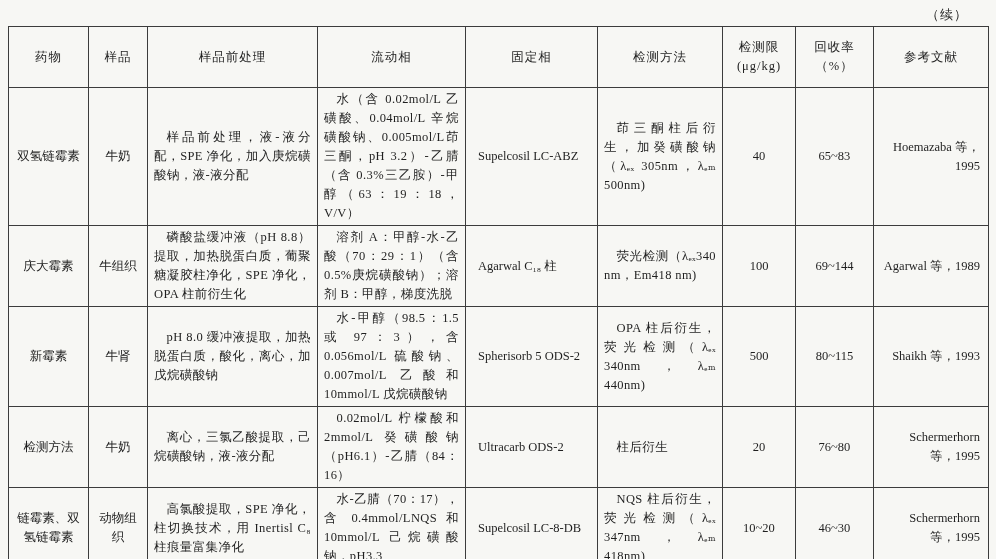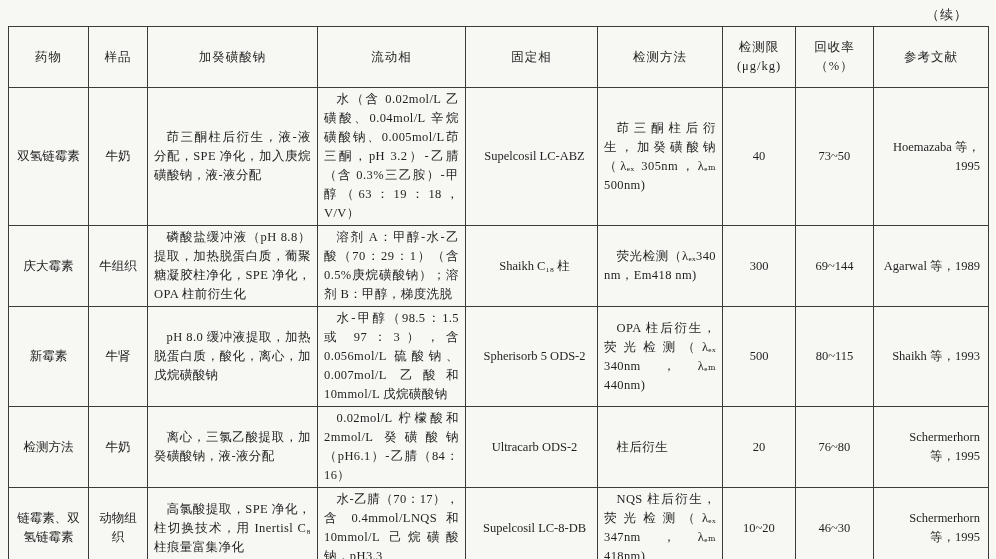--- a/index.html
+++ b/index.html
@@ -39,21 +39,21 @@
     text-align:center;
     white-space:pre-line;
     letter-spacing:1px;
   }
   td.c-center{text-align:center;margin-left:26px;}
   td.c-para{
     text-align:justify;
     text-indent:1em;
     letter-spacing:0.4px;
   }
-  td.c-left{text-align:center;padding-left:12px;font-family:Liberation Serif, serif;}
+  td.c-left{text-align:left;padding-left:12px;font-family:Liberation Serif, serif;}
   td.c-ref{text-align:right;padding:2px 8px;}
   tr.hdr{height:61px;}
   tr.r0{height:97px;}
   tr.r1{height:60px;}
   tr.r2{height:73px;}
   tr.r3{height:60px;}
   tr.r4{height:59px;}
   tr.r5{height:59px;}
 </style>
 </head>
@@ -70,68 +70,68 @@
       <col style="width:132px">
       <col style="width:125px">
     <col style="width:73px">
       <col style="width:78px">
       <col style="width:115px">
   </colgroup>
   <thead>
     <tr class="hdr">
       <th>药物</th>
       <th>样品</th>
-      <th>加癸磺酸钠</th>
+      <th>样品前处理</th>
       <th>流动相</th>
       <th>固定相</th>
       <th>检测方法</th>
       <th>检测限
 (μg/kg)</th>
       <th>回收率（%）</th>
       <th>参考文献</th>
     </tr>
   </thead>
   <tbody>
     <tr class="r0">
       <td class="c-center">双氢链霉素</td>
       <td class="c-center">牛奶</td>
-      <td class="c-para">茚三酮柱后衍生，液-液分配，SPE 净化，加入庚烷磺酸钠，液-液分配</td>
+      <td class="c-para">样品前处理，液-液分配，SPE 净化，加入庚烷磺酸钠，液-液分配</td>
       <td class="c-para">水（含 0.02mol/L 乙磺酸、0.04mol/L 辛烷磺酸钠、0.005mol/L茚三酮，pH 3.2）-乙腈（含 0.3%三乙胺）-甲醇（63：19：18，V/V）</td>
       <td class="c-left">Supelcosil LC-ABZ</td>
       <td class="c-para">茚三酮柱后衍生，加癸磺酸钠（λₑₓ 305nm，λₑₘ 500nm)</td>
       <td class="c-center">40</td>
-      <td class="c-center">73~50</td>
+      <td class="c-center">65~83</td>
       <td class="c-ref">Hoemazaba 等，1995</td>
     </tr>
     <tr class="r1">
       <td class="c-center">庆大霉素</td>
       <td class="c-center">牛组织</td>
       <td class="c-para">磷酸盐缓冲液（pH 8.8）提取，加热脱蛋白质，葡聚糖凝胶柱净化，SPE 净化，OPA 柱前衍生化</td>
       <td class="c-para">溶剂 A：甲醇-水-乙酸（70：29：1）（含 0.5%庚烷磺酸钠）；溶剂 B：甲醇，梯度洗脱</td>
-      <td class="c-left">Shaikh C₁₈ 柱</td>
+      <td class="c-left">Agarwal C₁₈ 柱</td>
       <td class="c-para">荧光检测（λₑₓ340 nm，Em418 nm)</td>
-      <td class="c-center">300</td>
+      <td class="c-center">100</td>
       <td class="c-center">69~144</td>
       <td class="c-ref">Agarwal 等，1989</td>
     </tr>
     <tr class="r2">
       <td class="c-center">新霉素</td>
       <td class="c-center">牛肾</td>
       <td class="c-para">pH 8.0 缓冲液提取，加热脱蛋白质，酸化，离心，加戊烷磺酸钠</td>
       <td class="c-para">水-甲醇（98.5：1.5 或 97：3），含 0.056mol/L 硫酸钠、0.007mol/L 乙酸和 10mmol/L 戊烷磺酸钠</td>
       <td class="c-left">Spherisorb 5 ODS-2</td>
       <td class="c-para">OPA 柱后衍生，荧光检测（λₑₓ 340nm，λₑₘ 440nm)</td>
       <td class="c-center">500</td>
       <td class="c-center">80~115</td>
       <td class="c-ref">Shaikh 等，1993</td>
     </tr>
     <tr class="r3">
       <td class="c-center">检测方法</td>
       <td class="c-center">牛奶</td>
-      <td class="c-para">离心，三氯乙酸提取，加癸磺酸钠，液-液分配</td>
+      <td class="c-para">离心，三氯乙酸提取，己烷磺酸钠，液-液分配</td>
       <td class="c-para">0.02mol/L 柠檬酸和 2mmol/L 癸磺酸钠（pH6.1）-乙腈（84：16）</td>
       <td class="c-left">Ultracarb ODS-2</td>
       <td class="c-para">柱后衍生</td>
       <td class="c-center">20</td>
       <td class="c-center">76~80</td>
       <td class="c-ref">Schermerhorn 等，1995</td>
     </tr>
     <tr class="r4">
       <td class="c-center">链霉素、双氢链霉素</td>
       <td class="c-center">动物组织</td>

